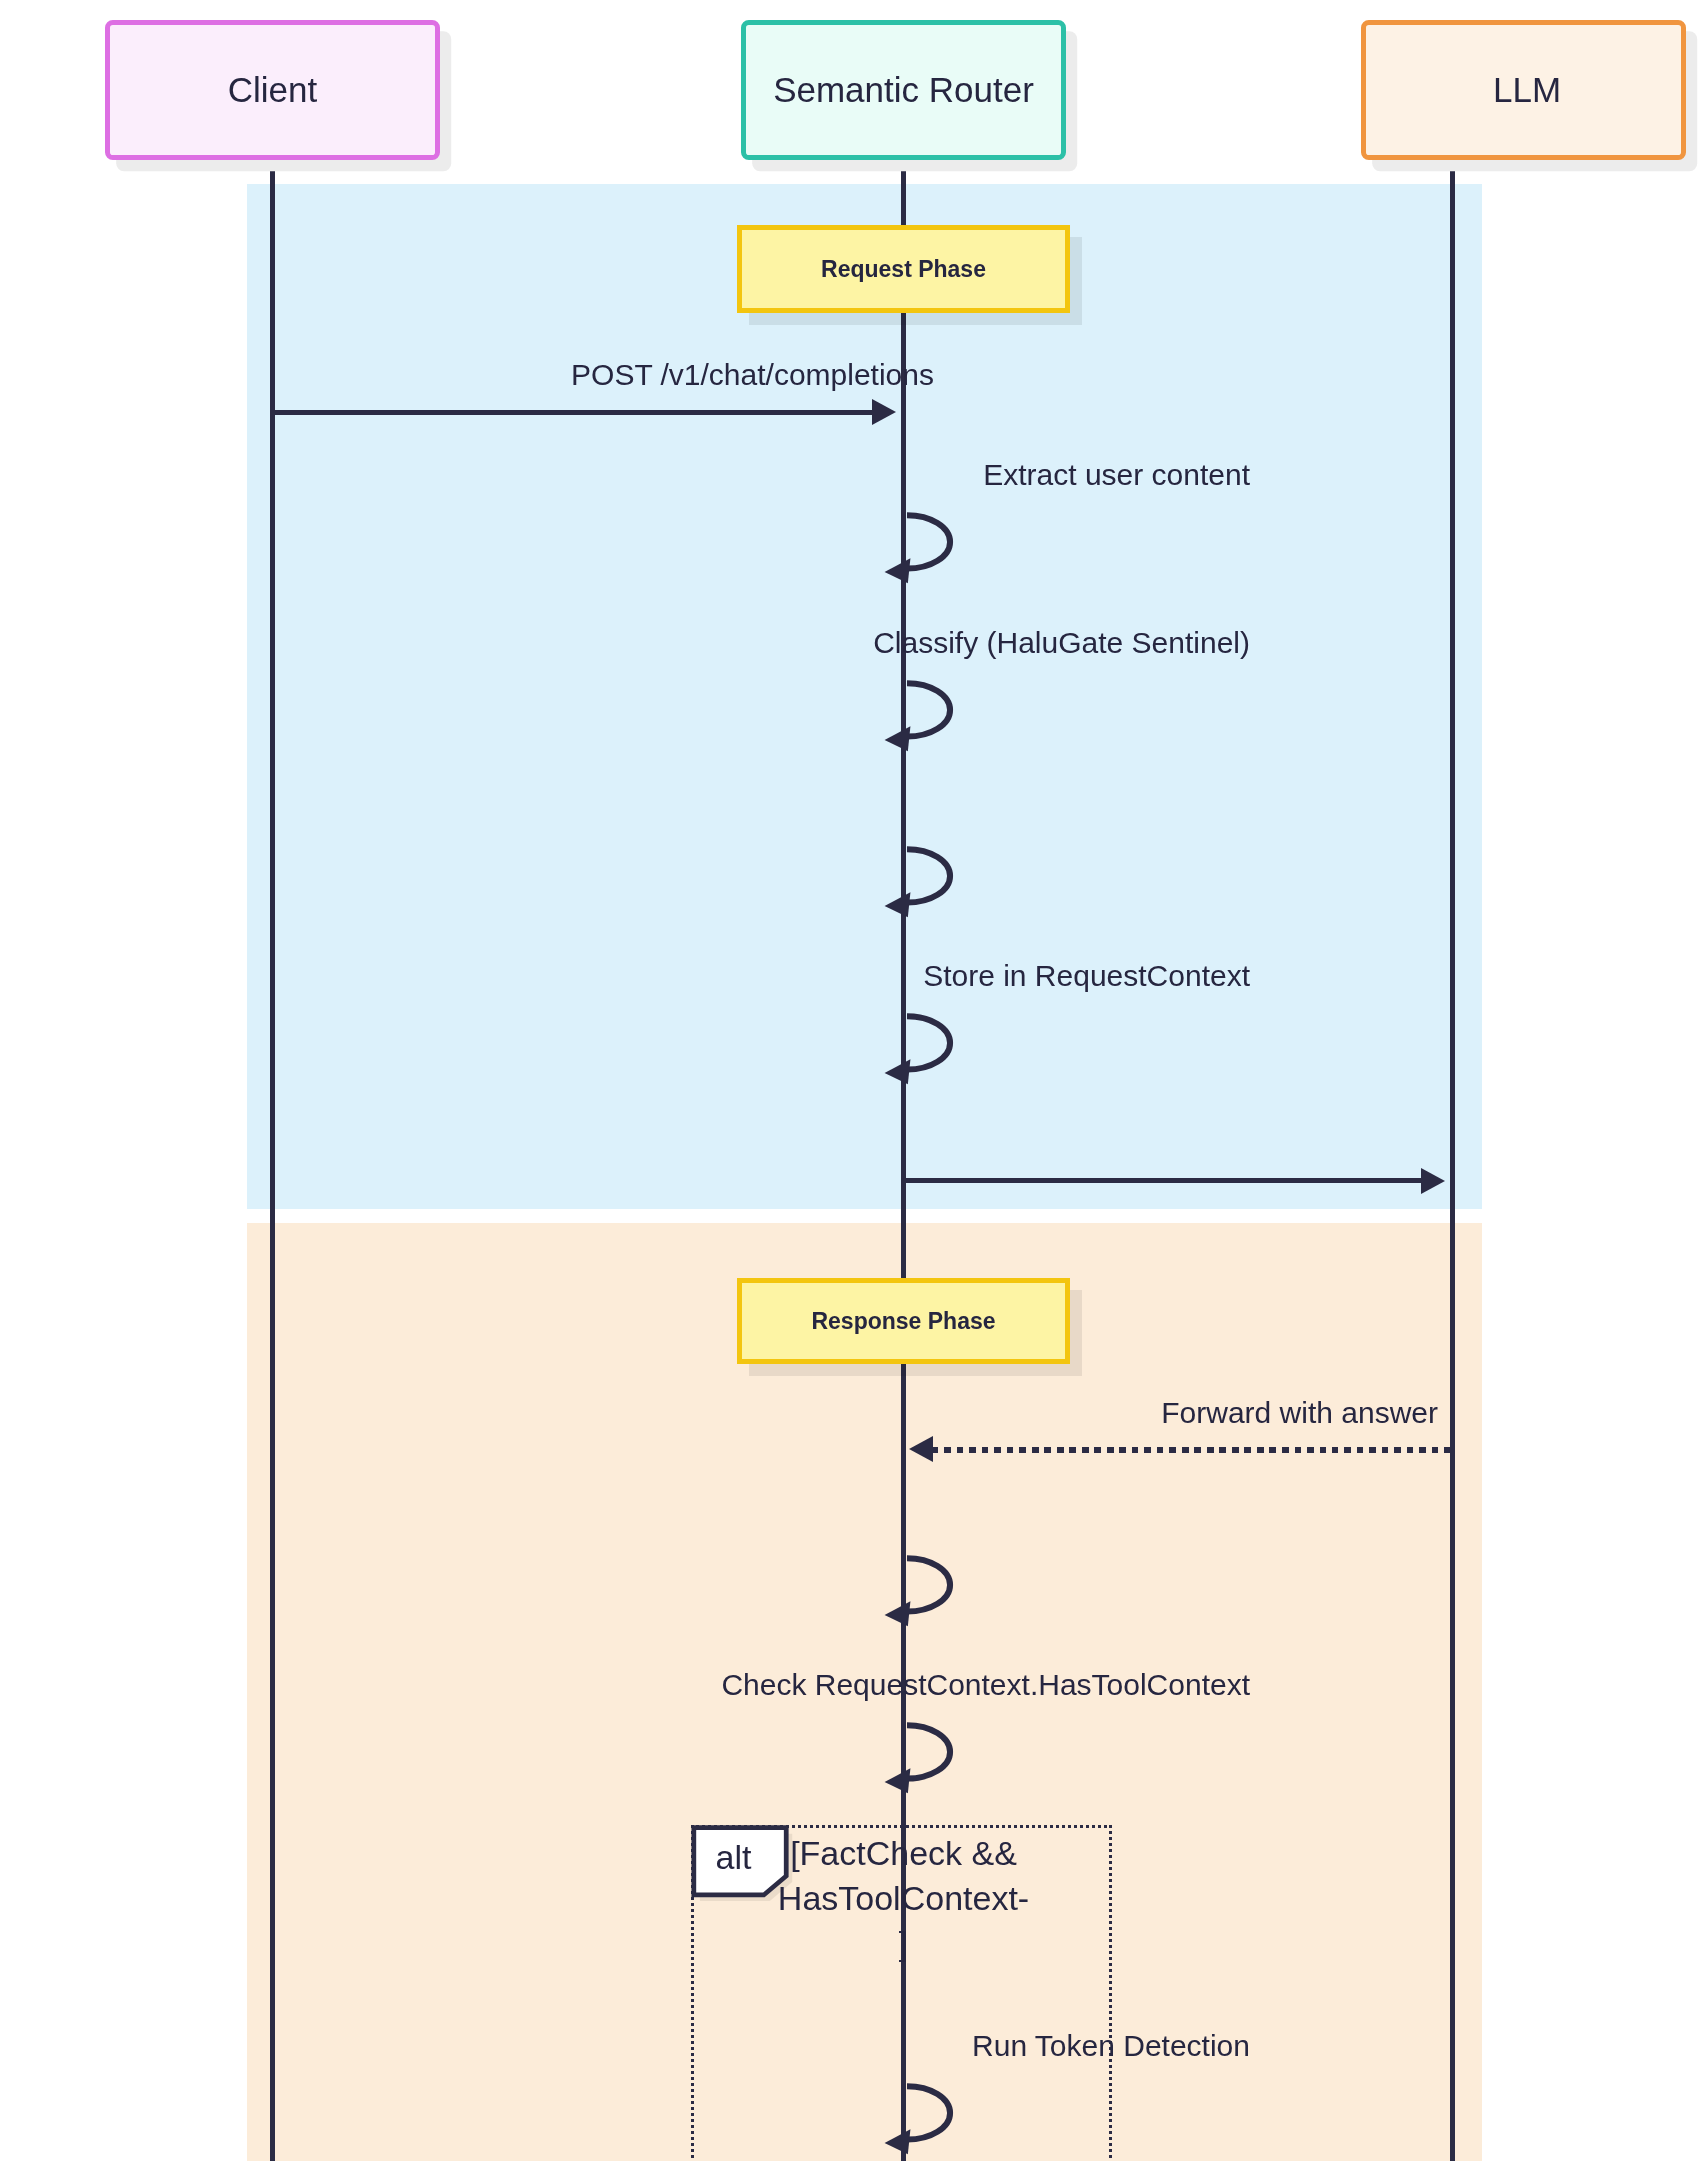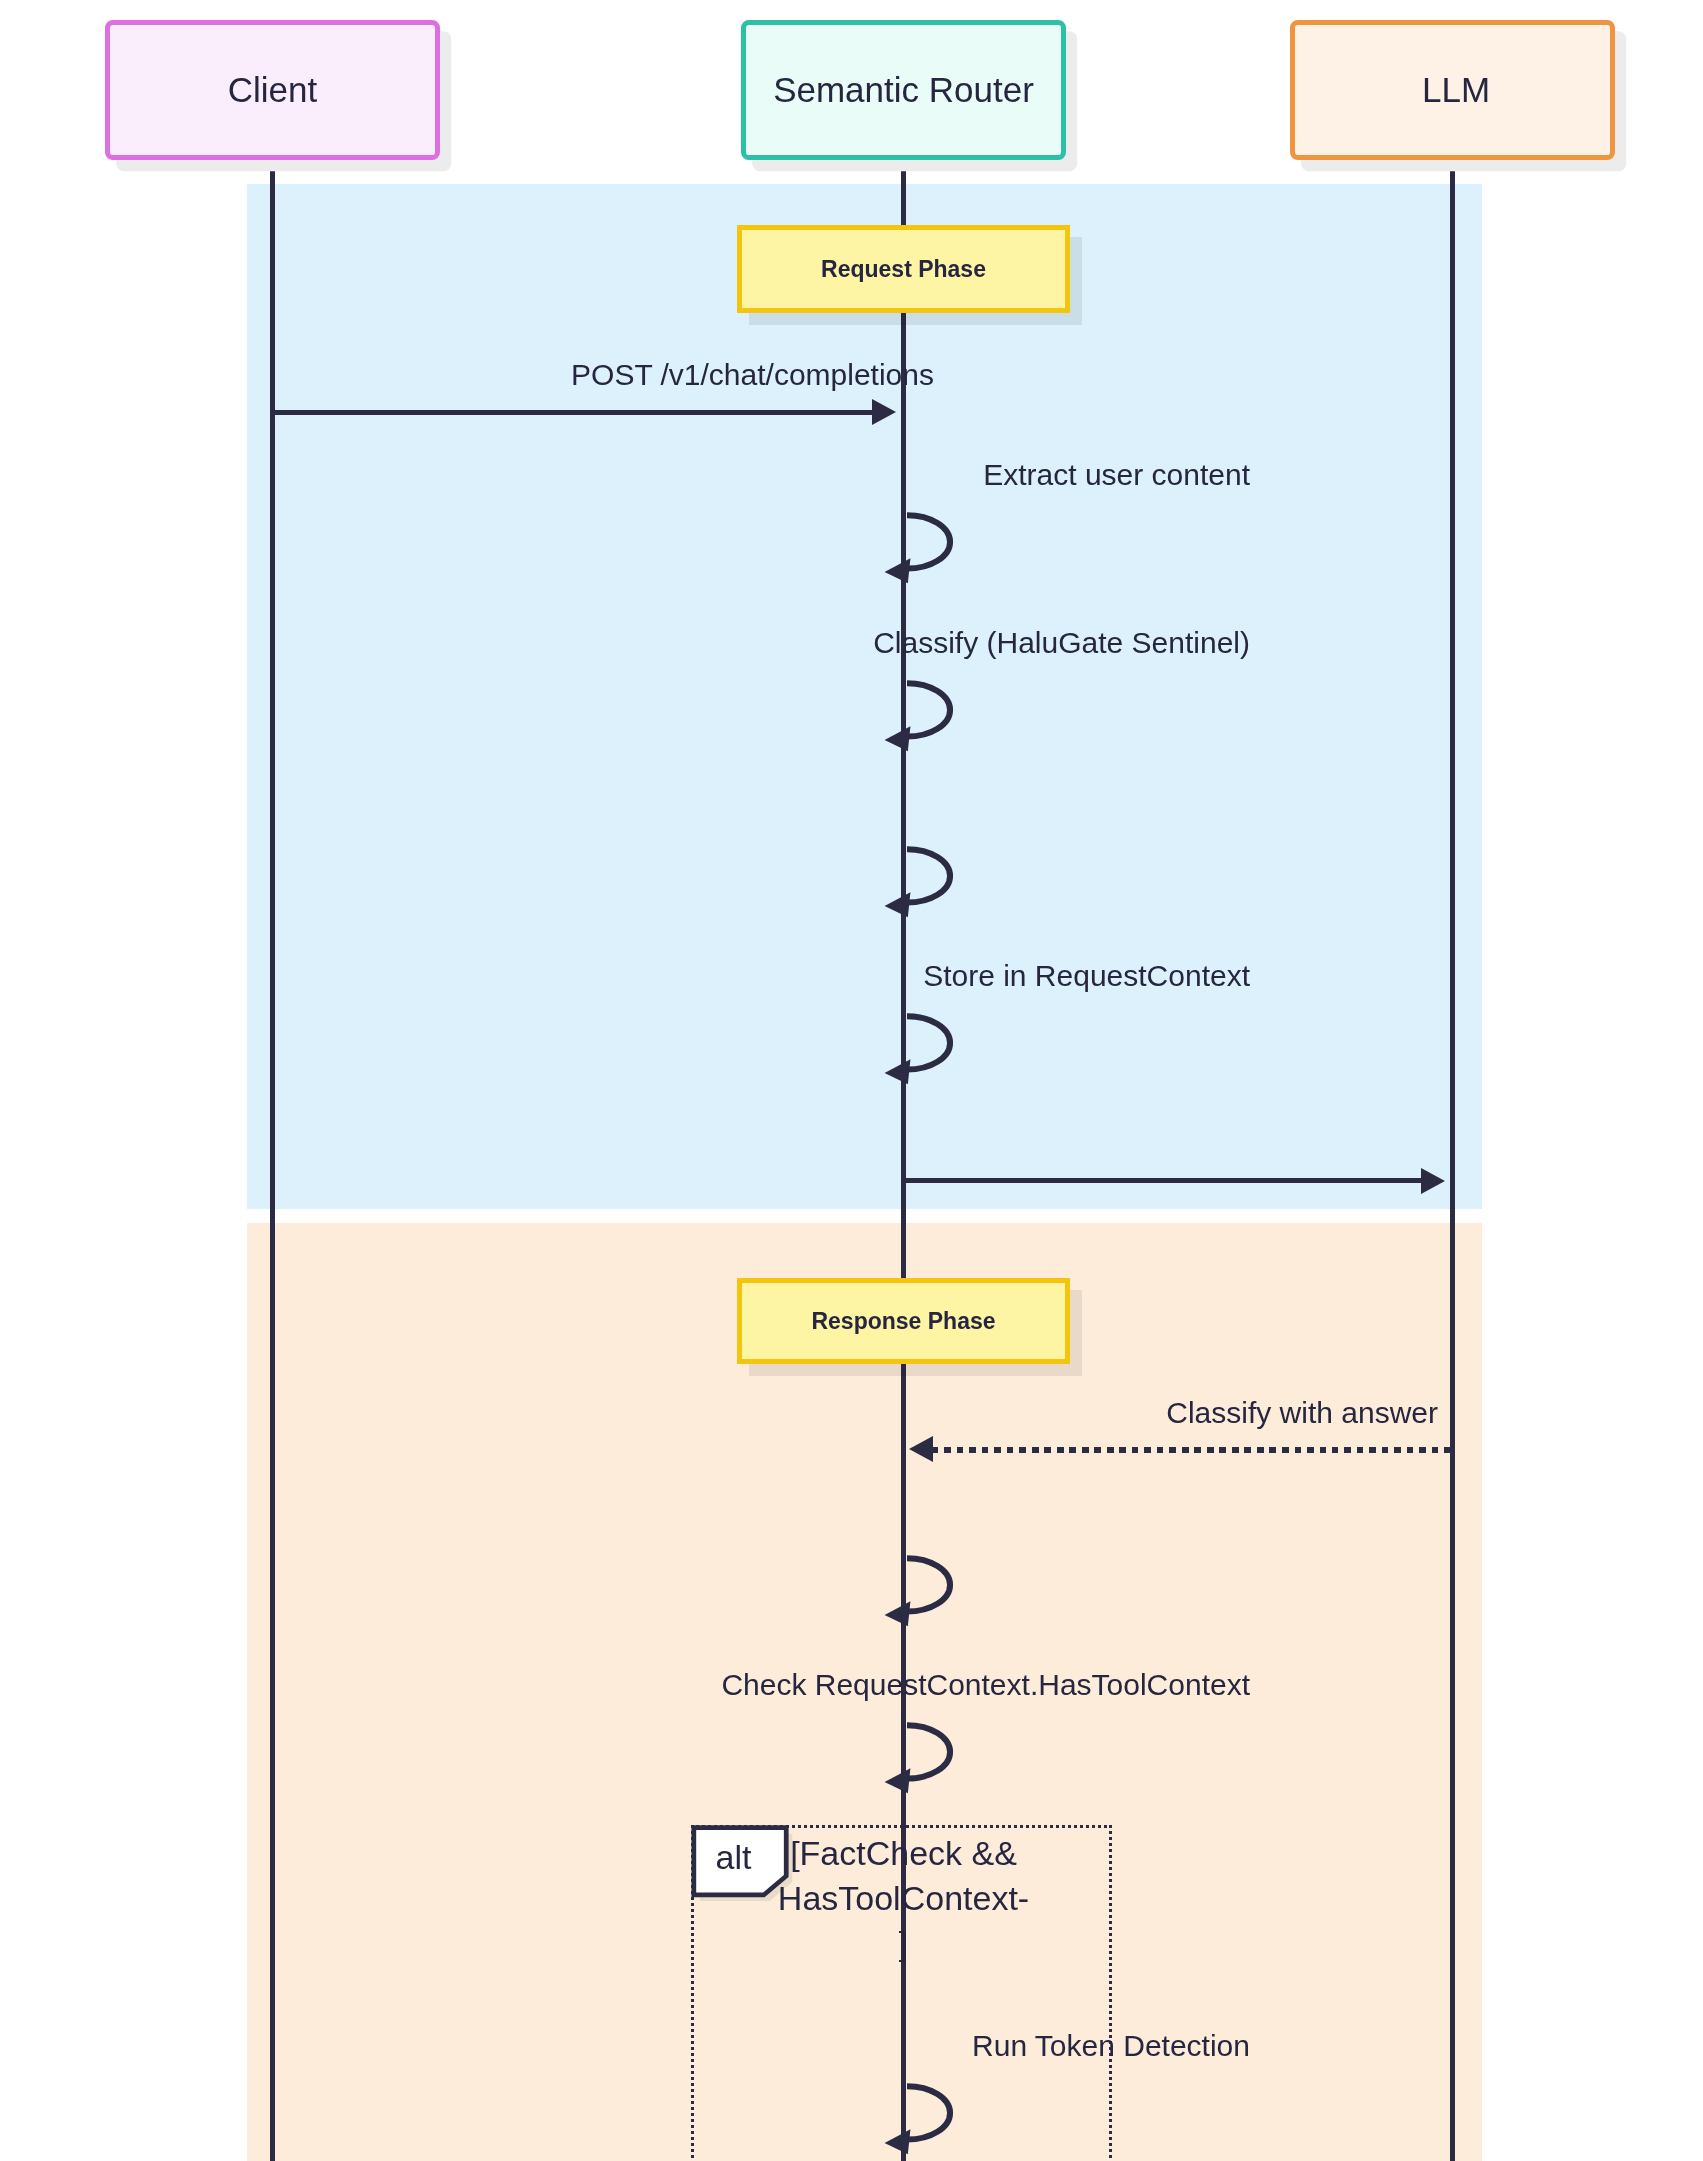--- a/index.html
+++ b/index.html
@@ -76,21 +76,21 @@
   <div class="lifeline" style="left:270px;top:160px;height:2928px;z-index:3;"></div>
   <div class="lifeline" style="left:901px;top:160px;height:2928px;z-index:3;"></div>
   <div class="lifeline" style="left:1450px;top:160px;height:2928px;z-index:3;"></div>
 
   <div class="participant p-client" style="left:105px;top:20.3px;width:335px;">
     <span>Client</span>
   </div>
   <div class="participant p-router" style="left:741px;top:20.3px;width:325px;">
     <span>Semantic Router</span>
   </div>
-  <div class="participant p-llm" style="left:1290px;top:20.3px;width:325px;padding-left:7px;">
+  <div class="participant p-llm" style="left:1361px;top:20.3px;width:325px;padding-left:7px;">
     <span>LLM</span>
   </div>
 
   <div class="note" style="top:225px;height:88px;">
     <span>Request Phase</span>
   </div>
   <div class="note" style="top:1278px;height:86px;">
     <span>Response Phase</span>
   </div>
 
@@ -117,21 +117,21 @@
 
   <div class="msg-text" style="left:558px;width:692px;top:956px;">Store in RequestContext</div>
   <svg class="selfloop" viewBox="0 0 260 185" style="top:1010px;">
     <path d="M 58 14 A 100 62 0 1 1 58 138" fill="none" style="stroke:var(--line)" stroke-width="14"></path>
     <polygon points="6,146 66,114 60,172" style="fill:var(--line)"></polygon>
   </svg>
 
   <div class="arrow-line" style="left:904px;top:1178px;width:517px;"></div>
   <div class="head-right" style="left:1421px;top:1168px;"></div>
 
-  <div class="msg-text" style="left:919px;width:519px;top:1393px;">Classify with answer</div>
+  <div class="msg-text" style="left:919px;width:519px;top:1393px;">Forward with answer</div>
   <div class="head-left" style="left:909px;top:1436px;"></div>
   <div class="arrow-line dashed" style="left:932px;top:1447px;width:520px;"></div>
 
   <svg class="selfloop" viewBox="0 0 260 185" style="top:1552px;">
     <path d="M 58 14 A 100 62 0 1 1 58 138" fill="none" style="stroke:var(--line)" stroke-width="14"></path>
     <polygon points="6,146 66,114 60,172" style="fill:var(--line)"></polygon>
   </svg>
 
   <div class="msg-text" style="left:558px;width:692px;top:1665px;">Check RequestContext.HasToolContext</div>
   <svg class="selfloop" viewBox="0 0 260 185" style="top:1719px;">

